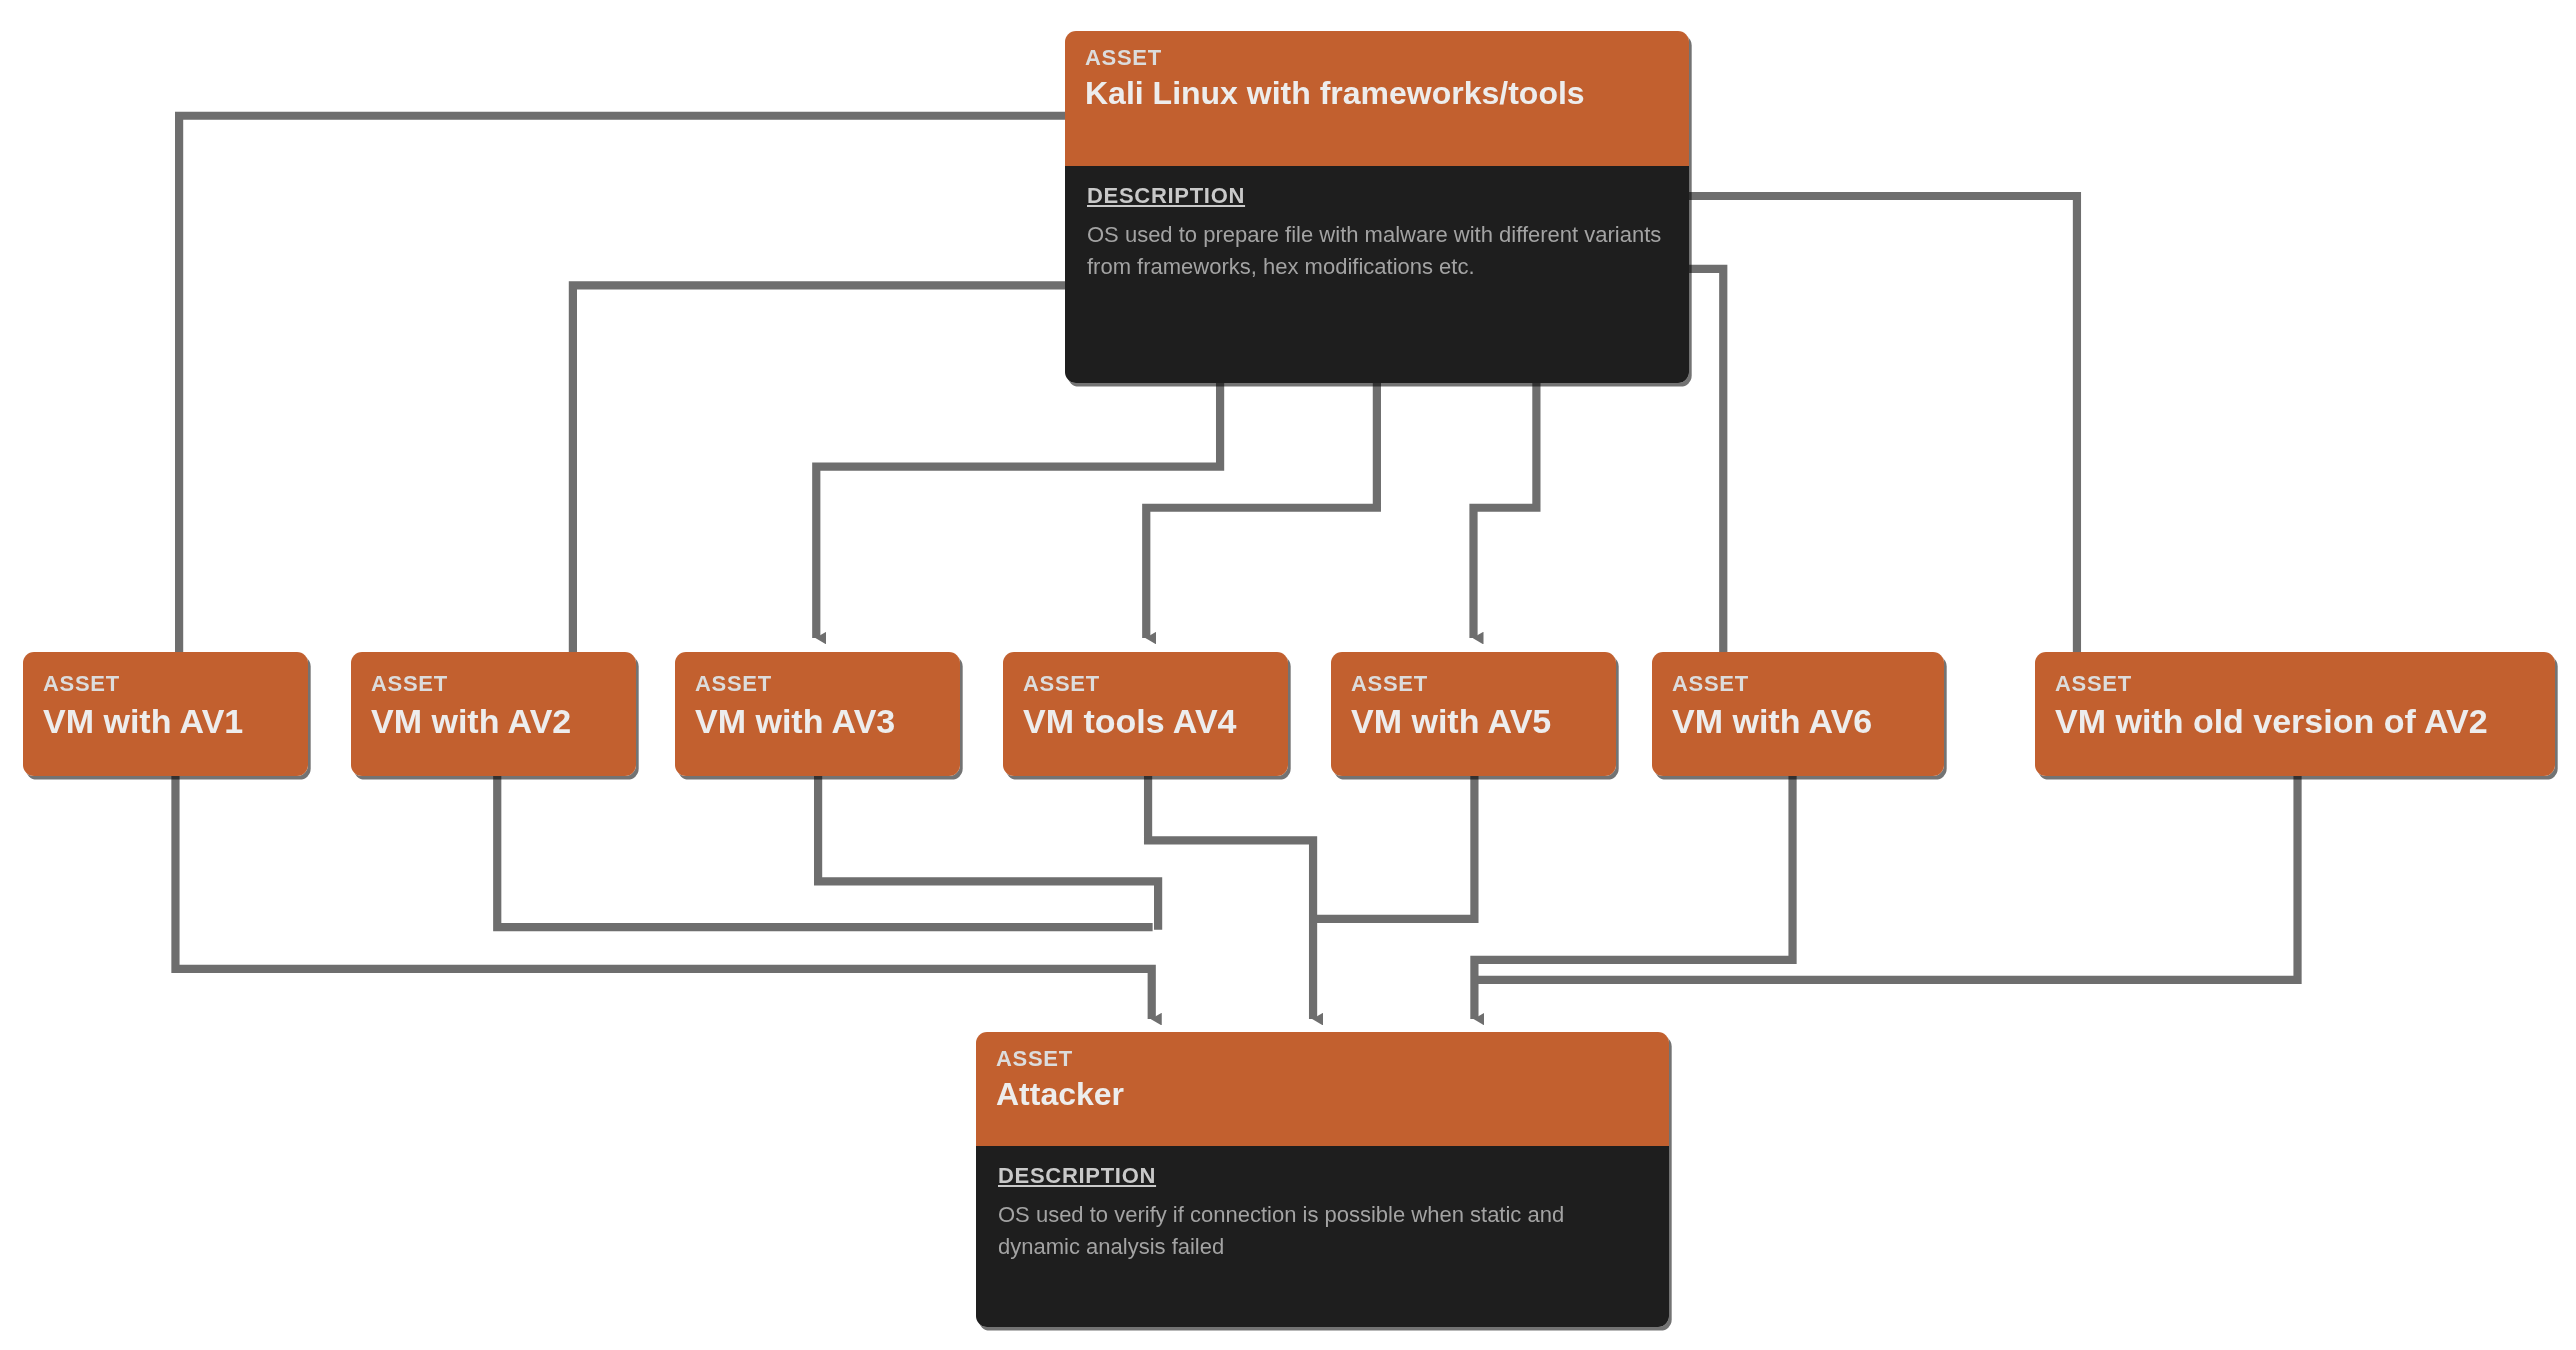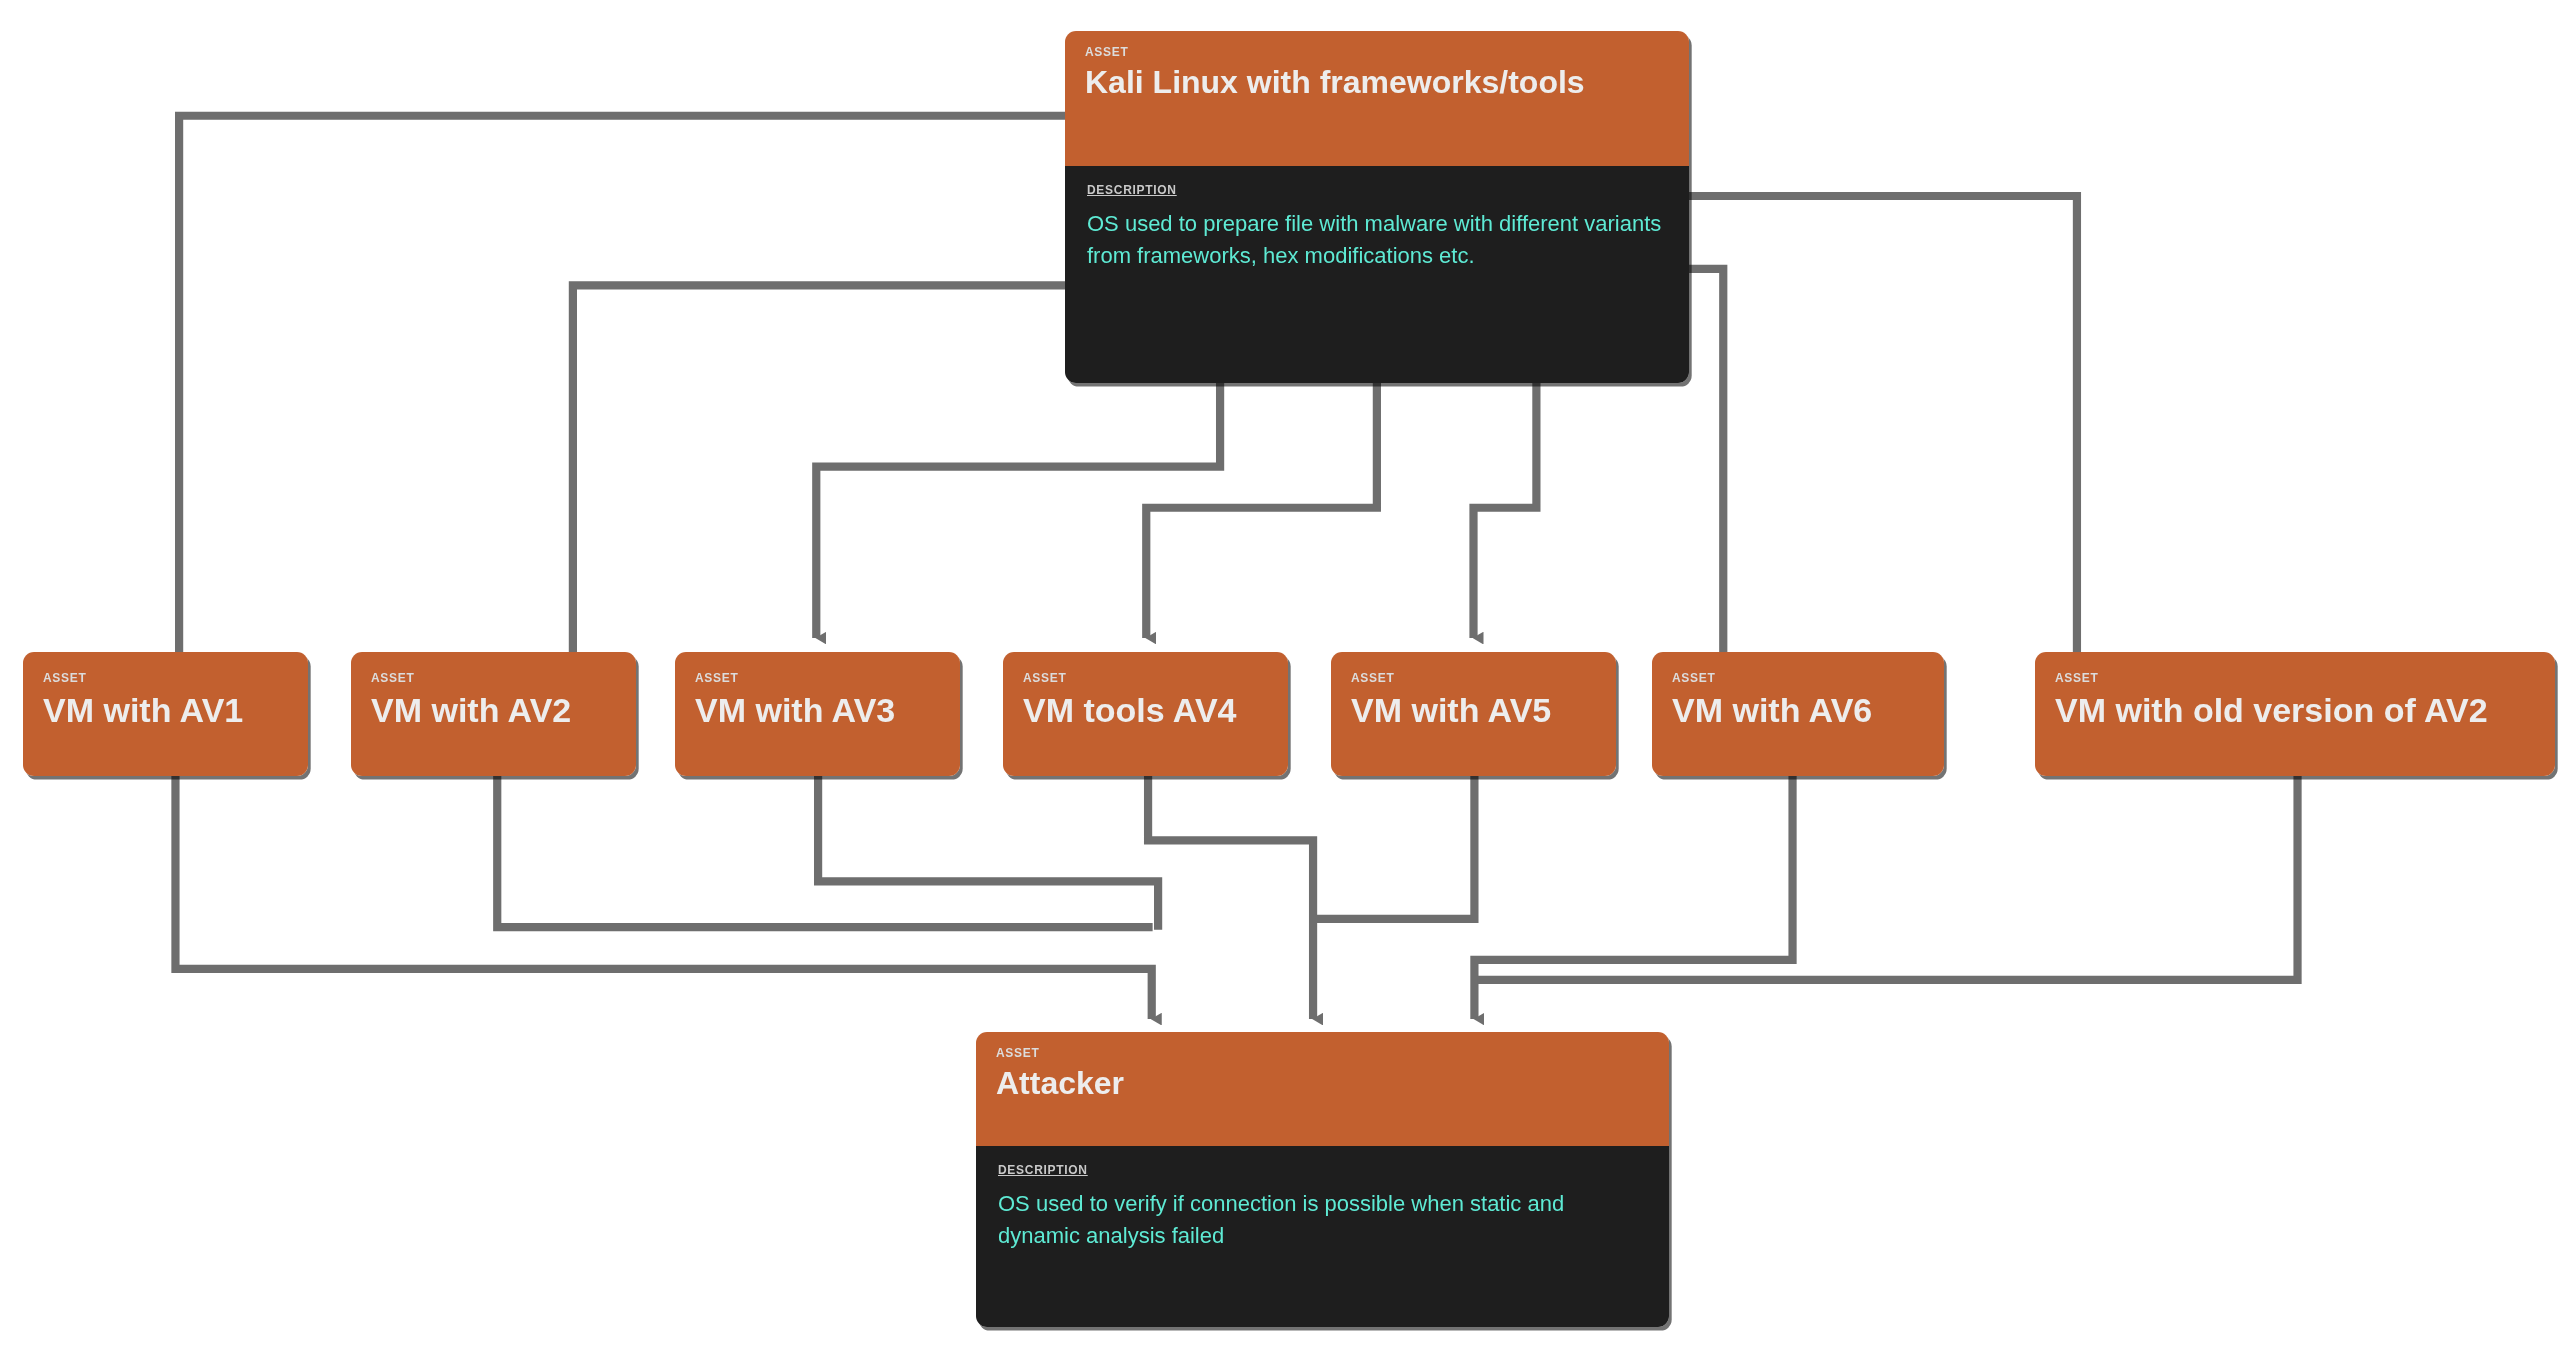--- a/index.html
+++ b/index.html
@@ -27,21 +27,21 @@
     overflow:hidden;
     box-shadow:2.7px 3.6px 0 rgba(0,0,0,0.55);
     box-sizing:border-box;
   }
   .node-head{
     background:#c2602f;
     padding:14.6px 20px 16.4px 20px;
     box-sizing:border-box;
   }
   .node-kicker{
-    font-size:12px;
+    font-size:22px;
     font-weight:bold;
     letter-spacing:0.7px;
     color:#dcdcdc;
     line-height:1.1;
     margin-bottom:5.5px;
   }
   .node-title{
     font-size:32px;
     font-weight:bold;
     color:#ededed;
@@ -53,21 +53,21 @@
     padding:18px 22px 24px 22px;
     box-sizing:border-box;
   }
   .node-body .node-kicker{
     color:#c9c9c9;
     margin-bottom:11px;
     text-decoration:underline;
   }
   .node-desc{
     font-size:22px;
-    color:#5eead4;
+    color:#a3a3a3;
     line-height:1.46;
   }
 
   
   .n-kali{ left:1065px; top:31px; width:624px; }
   .n-kali .node-head{ height:135px; }
   .n-kali .node-body{ height:217px; }
 
   .n-attacker{ left:976px; top:1032px; width:693px; }
   .n-attacker .node-head{ height:114px; }

